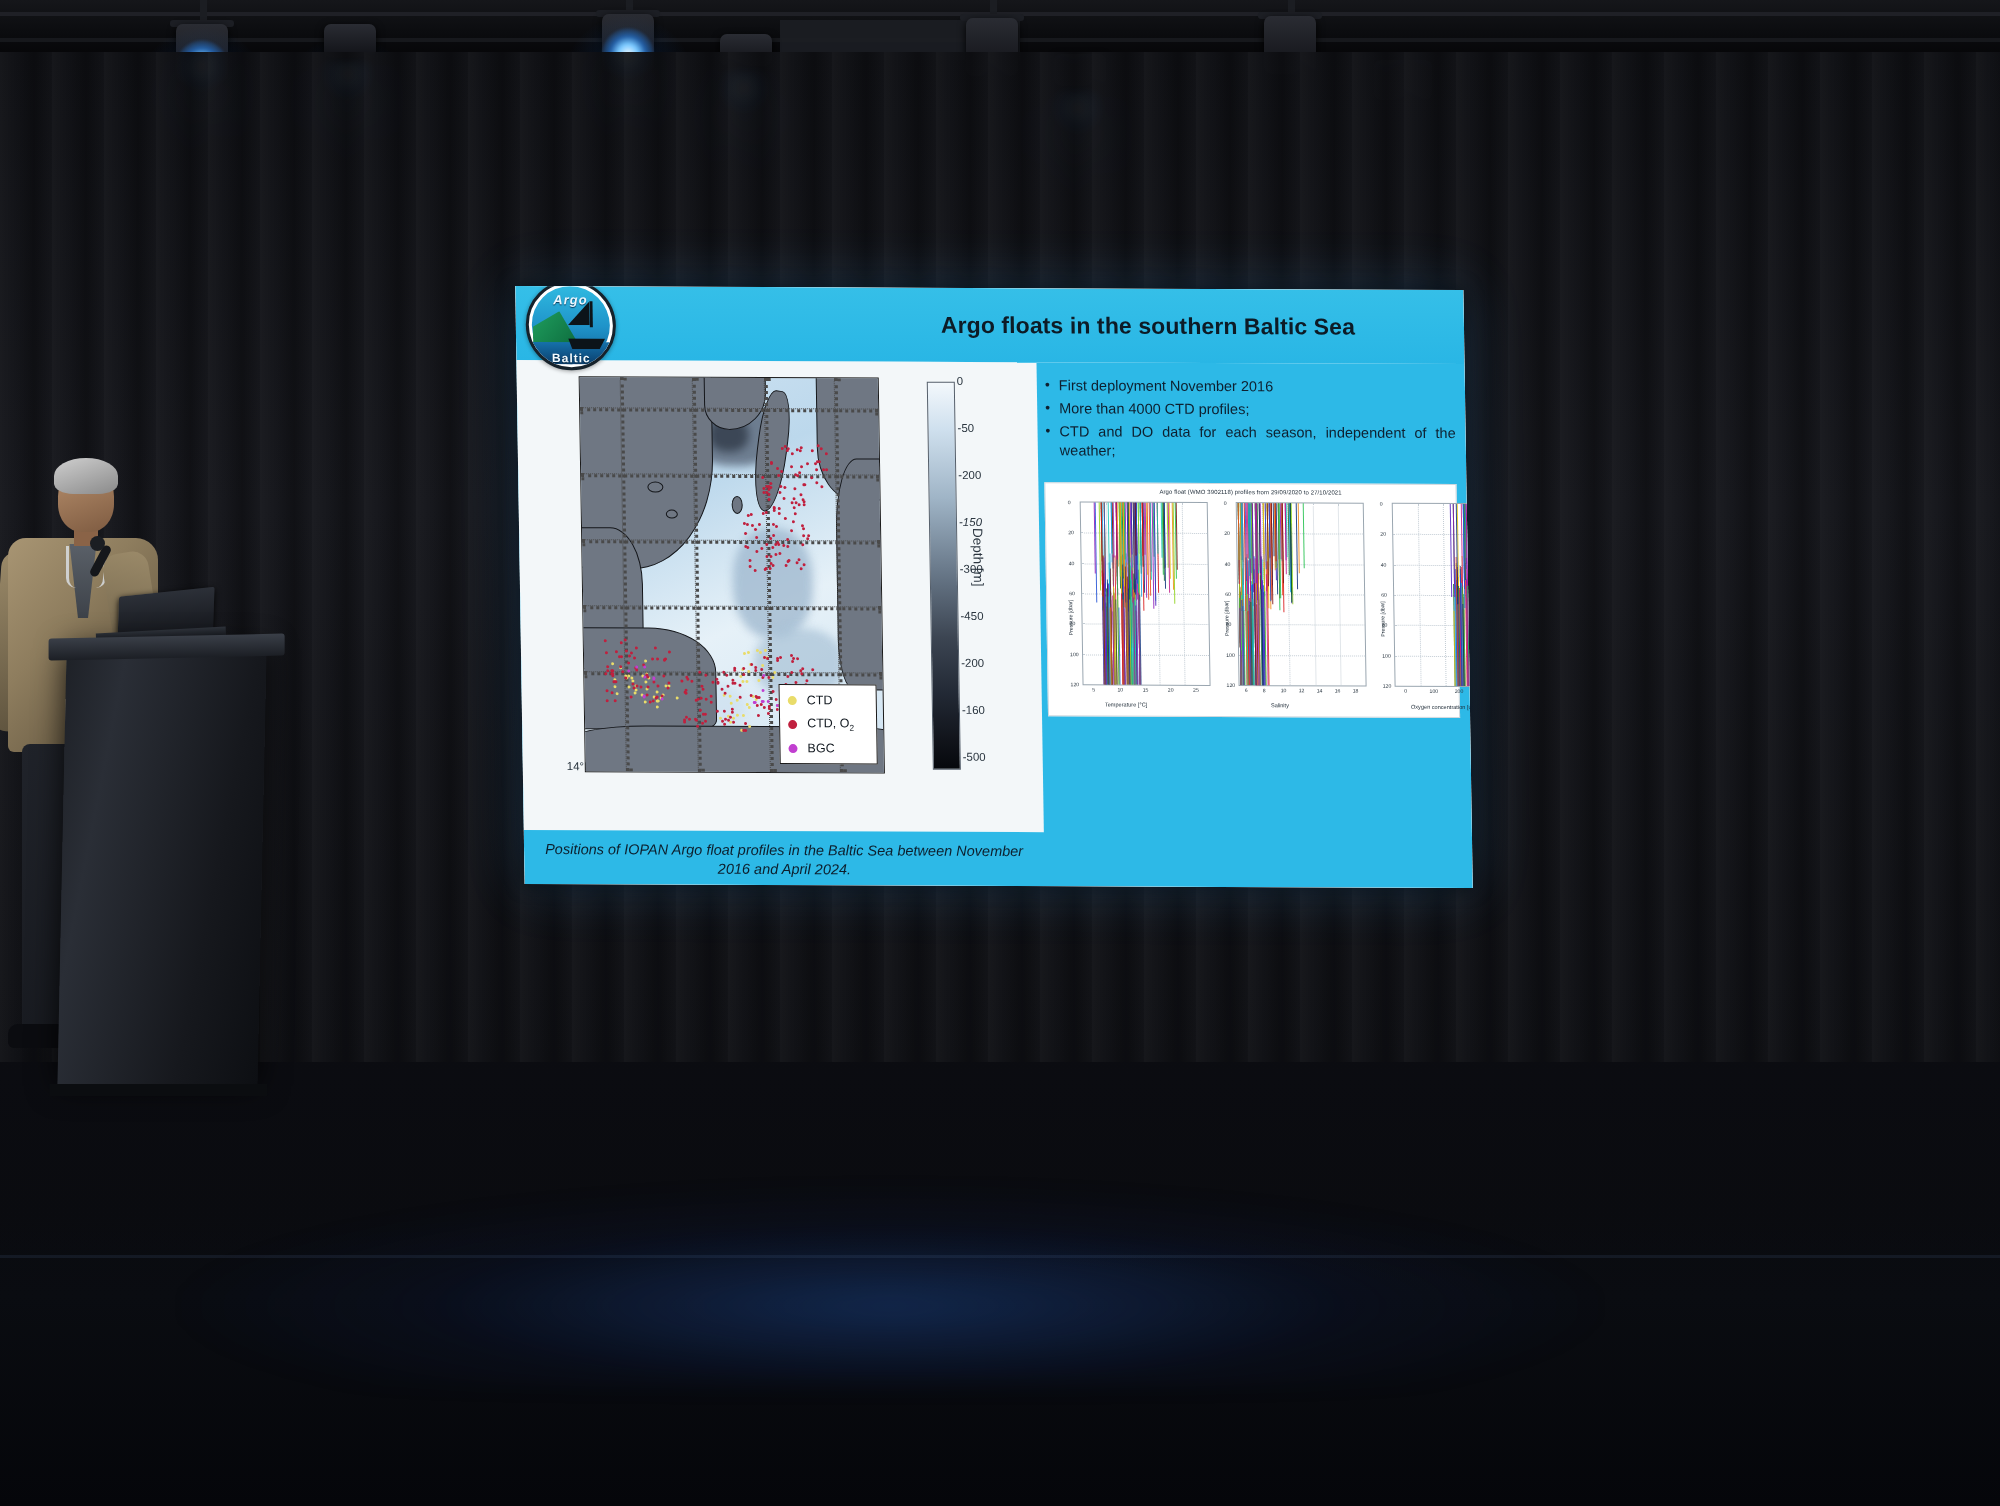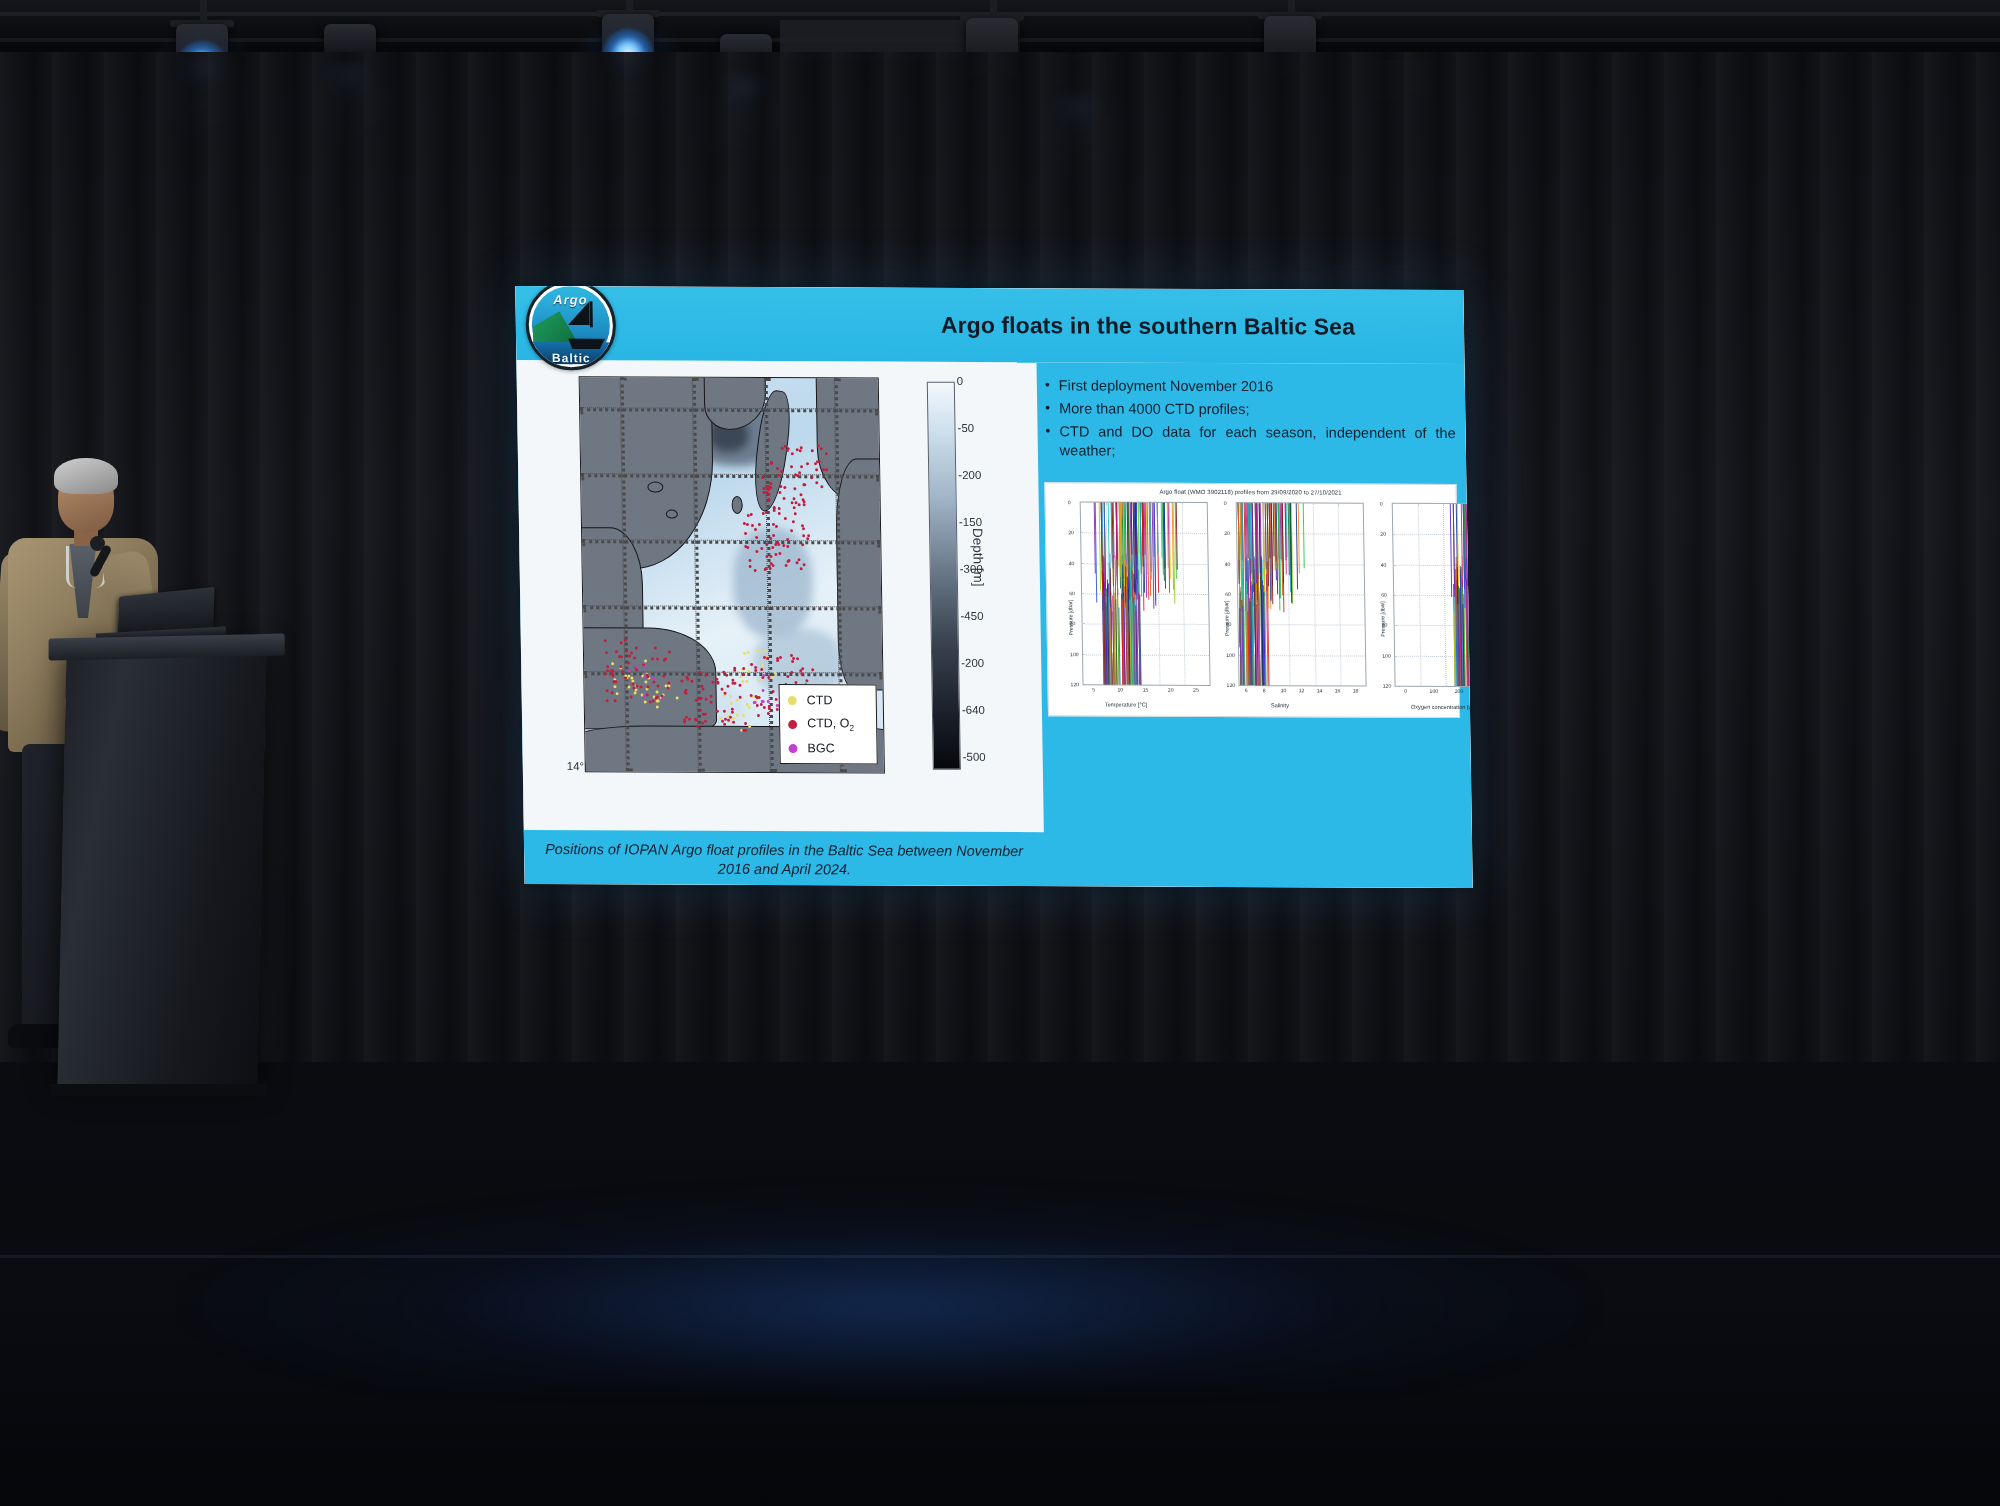--- a/index.html
+++ b/index.html
@@ -689,25 +689,25 @@
               </div>
 
             </div>
           </div>
 
           <div class="cbar-wrap">
             <div class="cbar"></div>
             <div class="cbar-tick" style="top:-3px;">0</div>
             <div class="cbar-tick" style="top:44px;">-50</div>
             <div class="cbar-tick" style="top:91px;">-200</div>
-            <div class="cbar-tick" style="top:138px;">-150</div>
+            <div class="cbar-tick" style="top:138px;font-style:italic;">-150</div>
             <div class="cbar-tick" style="top:185px;">-300</div>
             <div class="cbar-tick" style="top:232px;">-450</div>
             <div class="cbar-tick" style="top:279px;">-200</div>
-            <div class="cbar-tick" style="top:326px;">-640</div>
+            <div class="cbar-tick" style="top:326px;">-160</div>
             <div class="cbar-tick" style="top:373px;">-500</div>
             <div class="cbar-title">Depth [m]</div>
           </div>
         </div>
 
         <div class="right-col">
 
           <div class="bullets">
             <div class="bullet">
               <span class="bdot">•</span>

